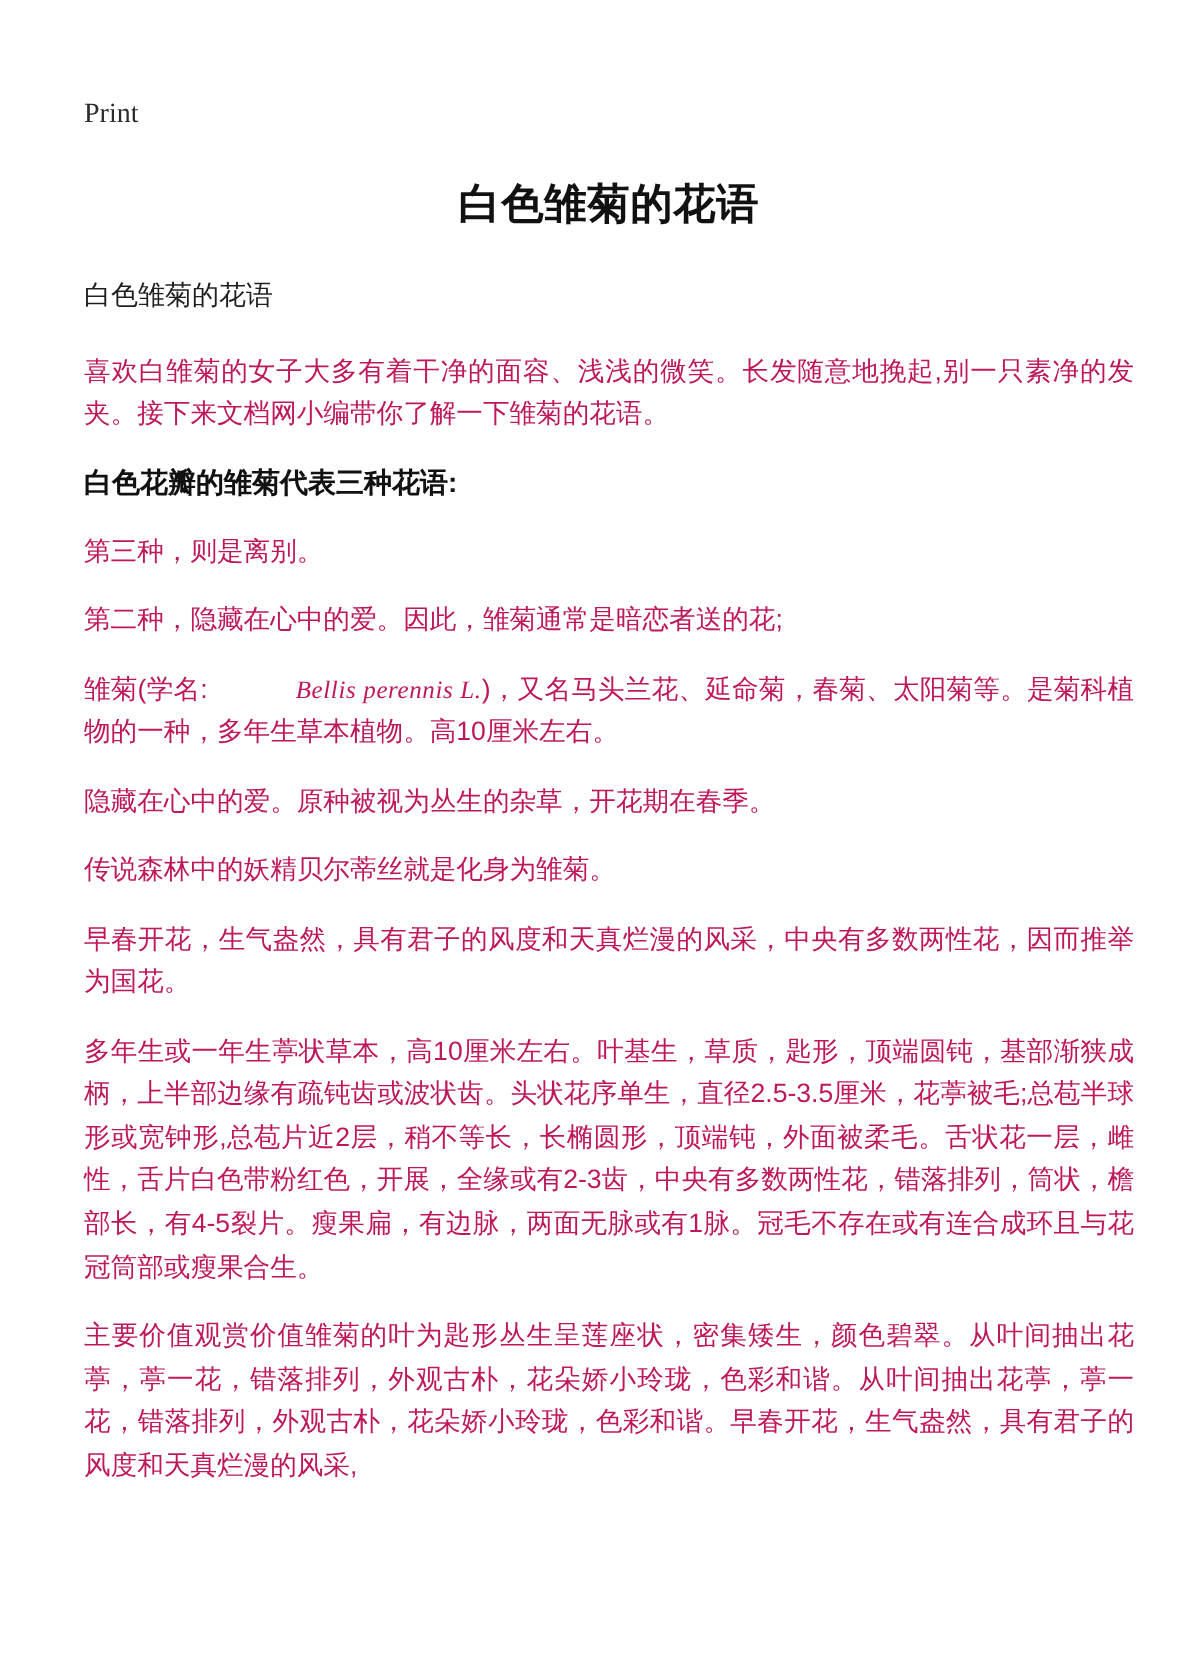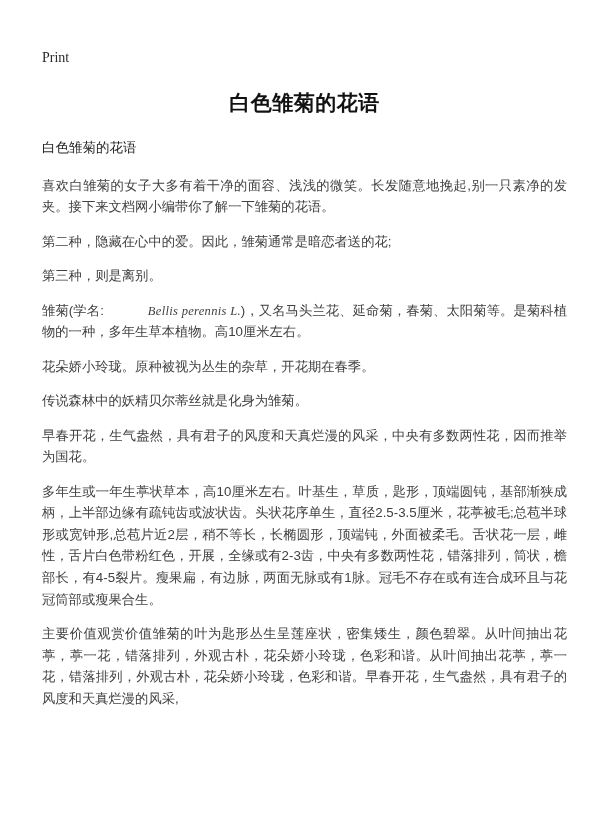--- a/index.html
+++ b/index.html
@@ -42,21 +42,21 @@
   }
   .subtitle {
     font-size: 13.5px;
     color: #1f1f1f;
     margin: 0 0 16px 0;
     line-height: 1.5;
   }
   p.para {
     font-size: 13.3px;
     line-height: 1.62;
-    color: #404040;
+    color: #be185d;
     margin: 0 0 13px 0;
     text-align: justify;
     text-justify: inter-ideograph;
   }
   h2.sub-head {
     font-size: 14px;
     font-weight: bold;
     color: #111111;
     margin: 0 0 13px 0;
     line-height: 1.5;
@@ -75,29 +75,30 @@
 <div class="page">
 
   <div class="print-link">Print</div>
 
   <h1 class="doc-title">白色雏菊的花语</h1>
 
   <div class="subtitle">白色雏菊的花语</div>
 
   <p class="para">喜欢白雏菊的女子大多有着干净的面容、浅浅的微笑。长发随意地挽起,别一只素净的发夹。接下来文档网小编带你了解一下雏菊的花语。</p>
 
+  <h2 class="sub-head">白色花瓣的雏菊代表三种花语:</h2>
 
+
+  <p class="para">第三种，则是离别。</p>
 
   <p class="para">第二种，隐藏在心中的爱。因此，雏菊通常是暗恋者送的花;</p>
 
-  <p class="para">第三种，则是离别。</p>
-
   <p class="para"><span>雏菊(学名</span><span>:</span><span class="sci-name">Bellis  perennis  L.</span><span>)，又名马头兰花、延命菊，春菊、太阳菊等。是菊科植物的一种，多年生草本植物。高10厘米左右。</span></p>
 
-  <p class="para">花朵娇小玲珑。原种被视为丛生的杂草，开花期在春季。</p>
+  <p class="para">隐藏在心中的爱。原种被视为丛生的杂草，开花期在春季。</p>
 
   <p class="para">传说森林中的妖精贝尔蒂丝就是化身为雏菊。</p>
 
   <p class="para">早春开花，生气盎然，具有君子的风度和天真烂漫的风采，中央有多数两性花，因而推举为国花。</p>
 
   <p class="para">多年生或一年生葶状草本，高10厘米左右。叶基生，草质，匙形，顶端圆钝，基部渐狭成柄，上半部边缘有疏钝齿或波状齿。头状花序单生，直径2.5-3.5厘米，花葶被毛;总苞半球形或宽钟形,总苞片近2层，稍不等长，长椭圆形，顶端钝，外面被柔毛。舌状花一层，雌性，舌片白色带粉红色，开展，全缘或有2-3齿，中央有多数两性花，错落排列，筒状，檐部长，有4-5裂片。瘦果扁，有边脉，两面无脉或有1脉。冠毛不存在或有连合成环且与花冠筒部或瘦果合生。</p>
 
 
   <p class="para">主要价值观赏价值雏菊的叶为匙形丛生呈莲座状，密集矮生，颜色碧翠。从叶间抽出花葶，葶一花，错落排列，外观古朴，花朵娇小玲珑，色彩和谐。从叶间抽出花葶，葶一花，错落排列，外观古朴，花朵娇小玲珑，色彩和谐。早春开花，生气盎然，具有君子的风度和天真烂漫的风采,</p>
 

